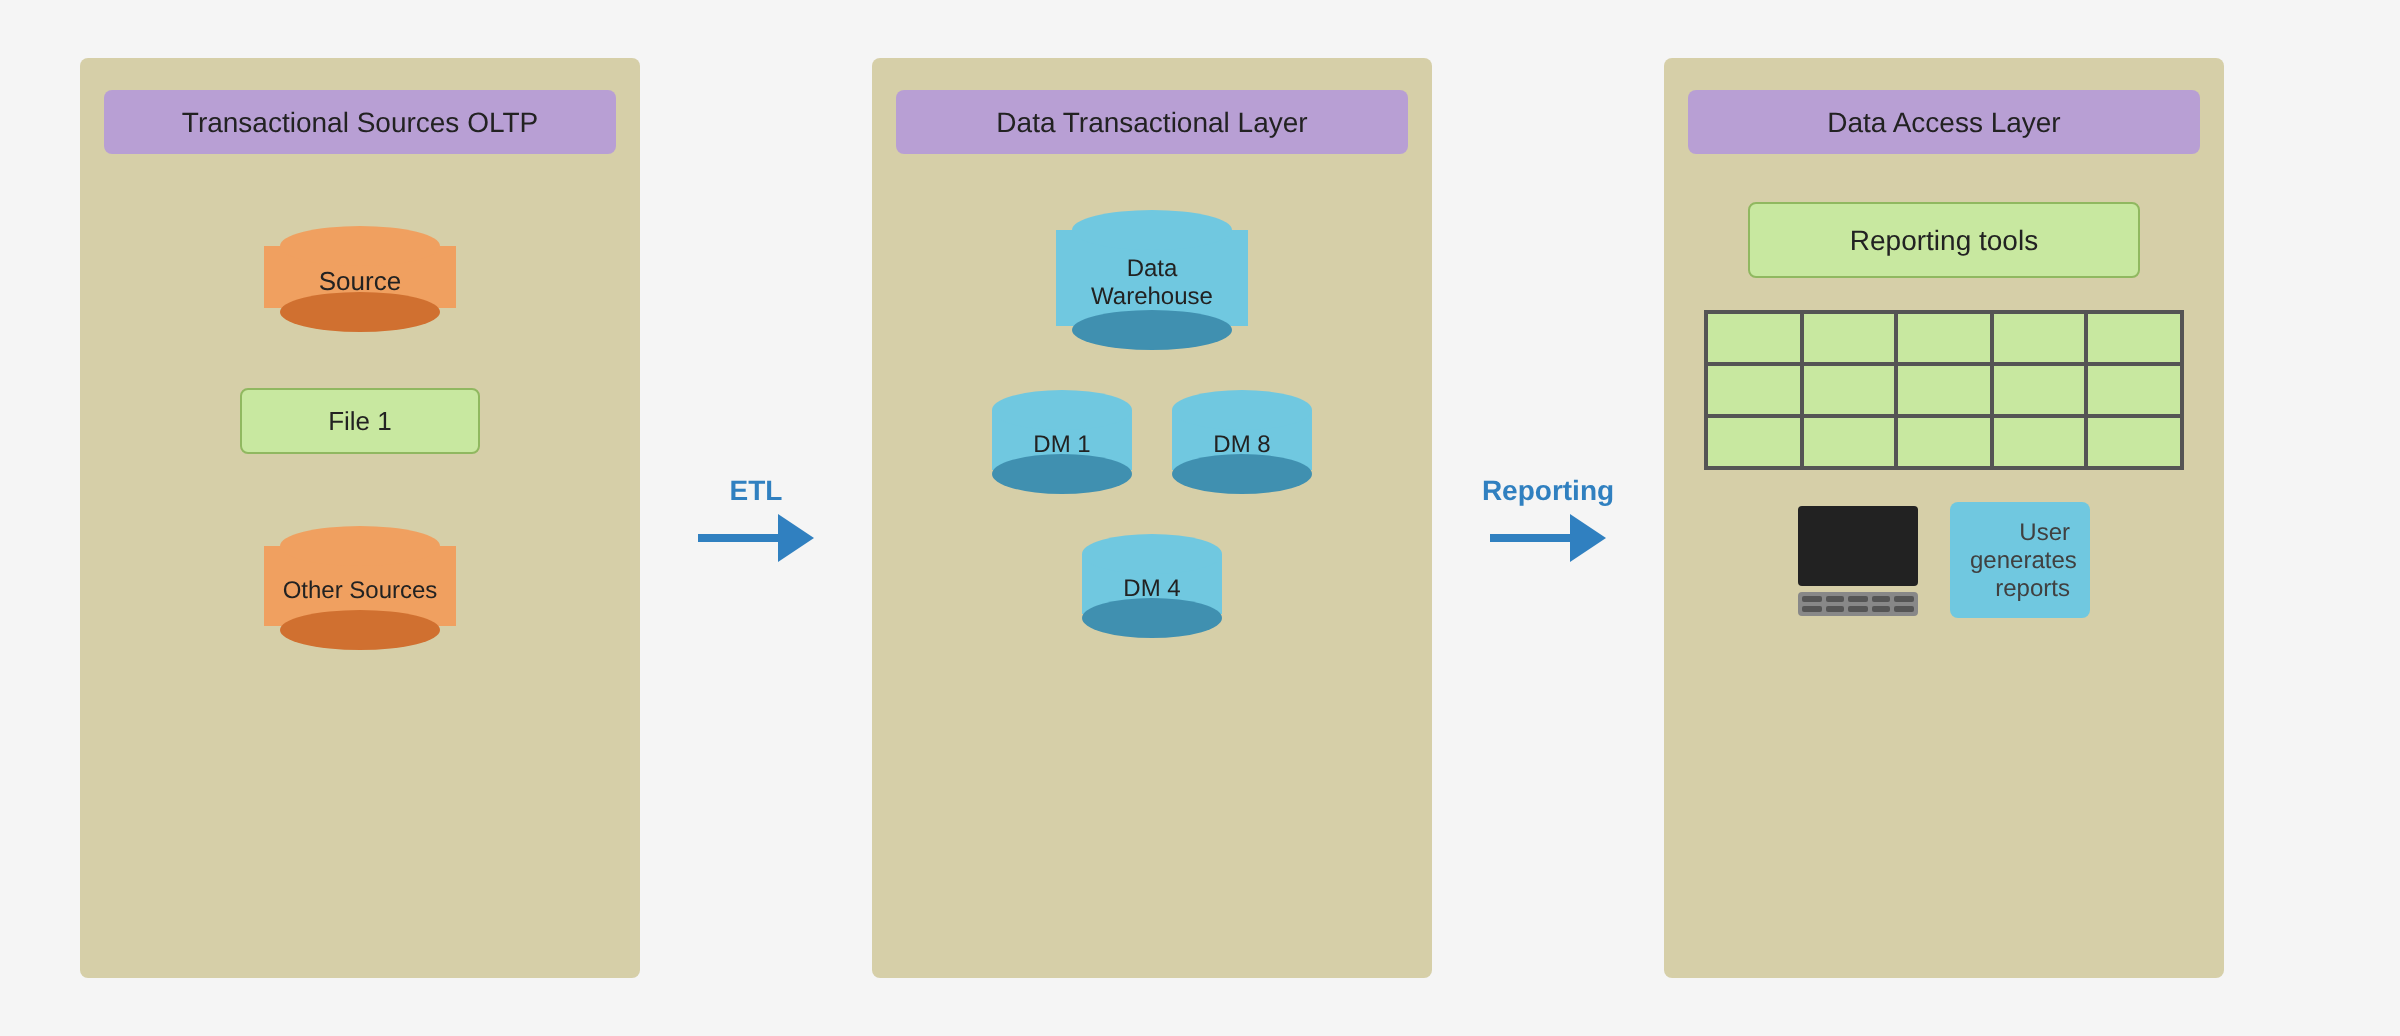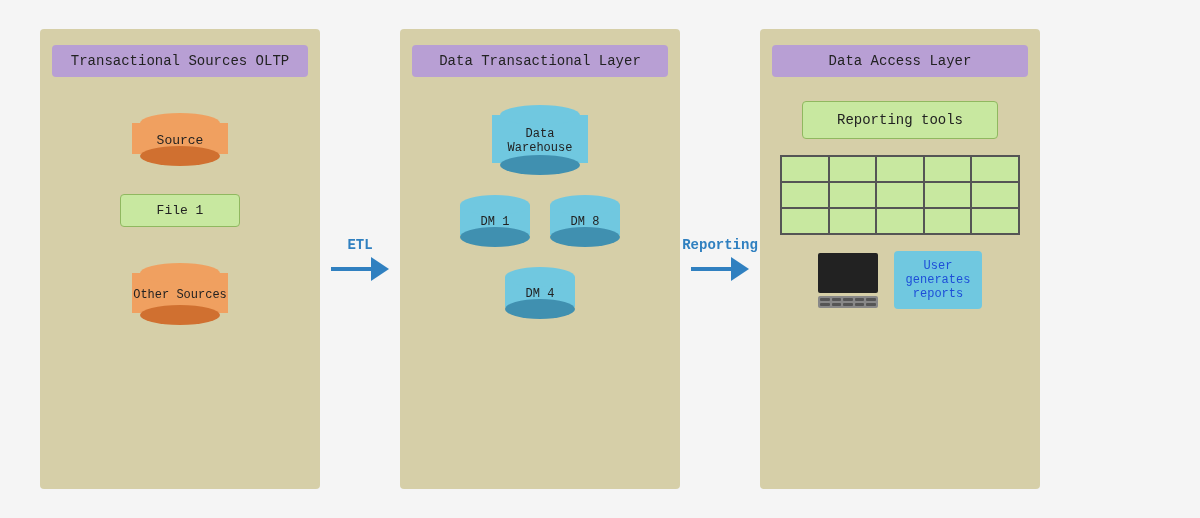--- a/index.html
+++ b/index.html
@@ -8,24 +8,23 @@
       font-family: Arial, sans-serif;
       width: 1200px;
       height: 518px;
       display: flex;
       align-items: center;
       justify-content: center;
     }
     .diagram-container {
       display: flex;
       align-items: center;
-      gap: 0px;
+      gap: 18px;
       padding: 20px;
       width: 1160px;
-      font-family: Liberation Mono, monospace;
     }
 
     
     .panel {
       background: #d6cfa8;
       border-radius: 4px;
       padding: 16px 12px;
       display: flex;
       flex-direction: column;
       align-items: center;
@@ -223,23 +222,23 @@
       justify-content: center;
       width: 100%;
     }
 
     
     .reports-box {
       background: #70c8e0;
       border-radius: 4px;
       padding: 8px 10px;
       font-size: 12px;
-      text-align: center;
-      color: #1d4ed8;
-      width: 88px;
+      text-align: right;
+      color: #404040;
+      width: 70px;
     }
 
     
     .reporting-tools-box {
       background: #c8e8a0;
       border: 1px solid #90b860;
       border-radius: 4px;
       padding: 10px 20px;
       font-size: 14px;
       text-align: center;

